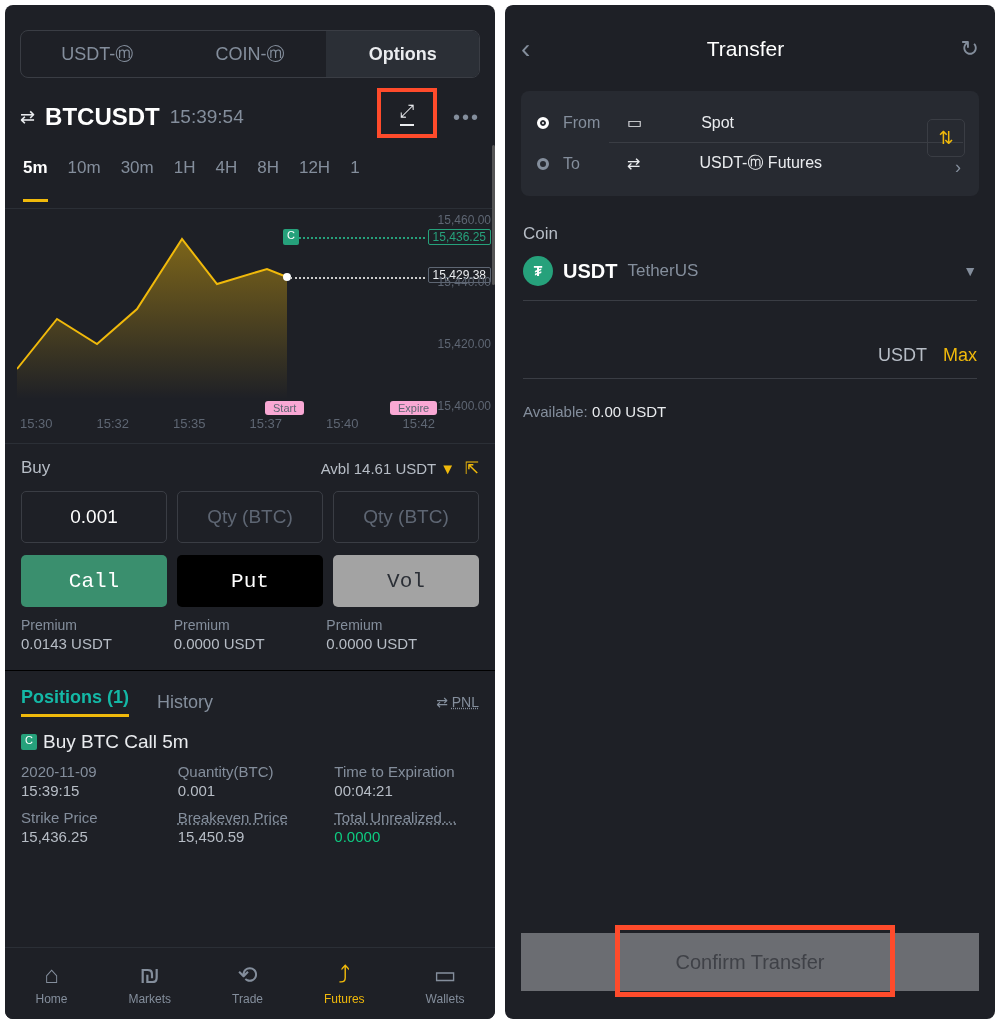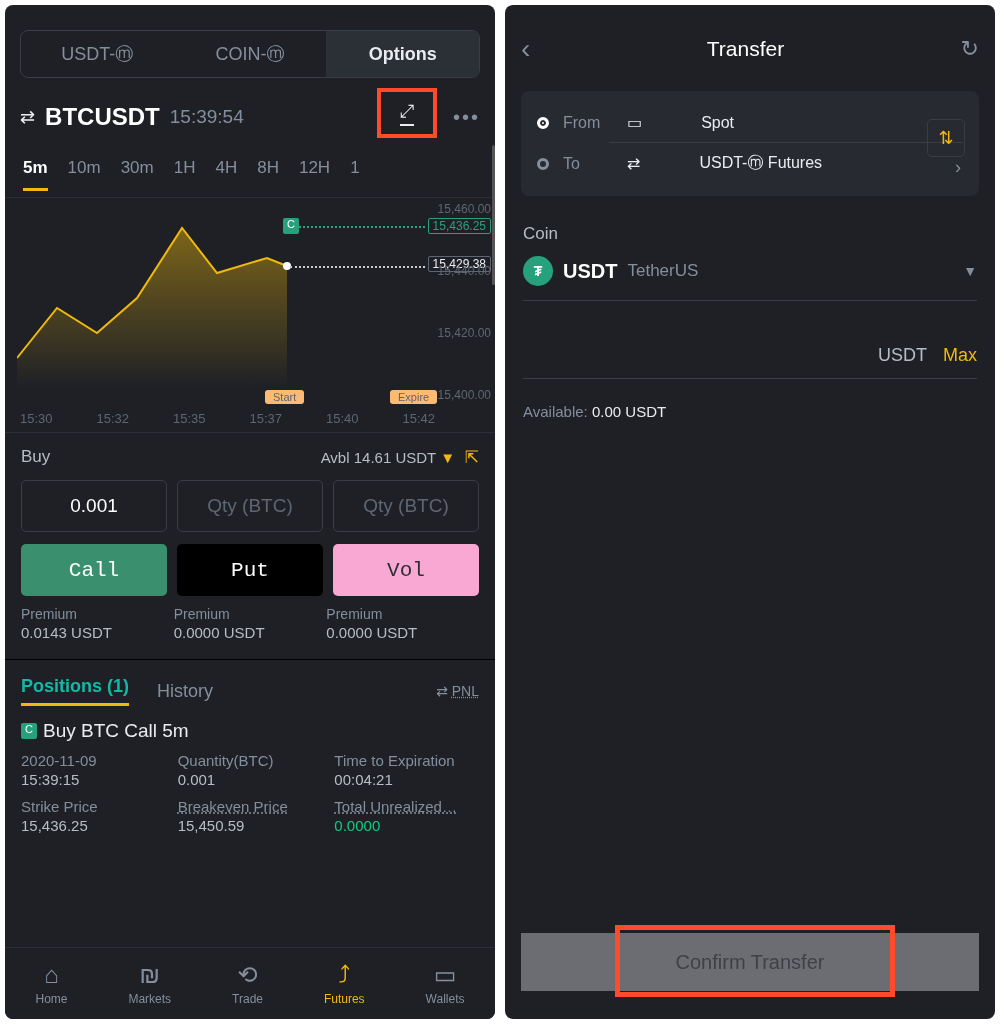--- a/index.html
+++ b/index.html
@@ -64,40 +64,40 @@
 .more-dots { color: #848e9c; font-size: 20px; letter-spacing: 2px; padding-left: 6px; }
 .tf-row {
   display: flex;
   gap: 20px;
   padding: 8px 18px 6px;
   font-size: 17px;
   color: #848e9c;
   border-bottom: 1px solid #2b2f36;
   overflow: hidden;
 }
-.tf-item.active { color: #fff; font-weight: 600; border-bottom: 3px solid #f0b90b; padding-bottom: 10px; }
+.tf-item.active { color: #fff; font-weight: 600; border-bottom: 3px solid #f0b90b; padding-bottom: 21px; }
 .chart-area {
   position: relative;
   height: 235px;
   padding: 10px 0 0 15px;
   border-bottom: 1px solid #2b2f36;
 }
 .y-labels {
   position: absolute; right: 4px; top: 4px; bottom: 30px;
   display: flex; flex-direction: column; justify-content: space-between;
   font-size: 12px; color: #5e6673;
 }
 .x-labels {
-  position: absolute; left: 15px; right: 60px; bottom: 6px;
+  position: absolute; left: 15px; right: 60px; bottom: 12px;
   display: flex; justify-content: space-between;
   font-size: 13px; color: #5e6673;
 }
 .pill {
   position: absolute; font-size: 11px; color: #5e6673;
-  background: #fdba74; padding: 1px 8px; border-radius: 3px;
+  background: #f9a8d4; padding: 1px 8px; border-radius: 3px;
 }
 .price-tag {
   position: absolute; right: 4px; font-size: 12px;
   border: 1px solid #5e6673; background: #1e2026;
   padding: 0 4px; border-radius: 2px;
 }
 .chart-svg { position: absolute; left: 12px; top: 10px; width: 330px; height: 180px; }
 .c-badge { background: #26a17b; color: #fff; width: 16px; height: 16px; font-size: 11px; text-align: center; border-radius: 2px; display: inline-block; }
 .dotted-green { position:absolute; border-top:2px dotted #26a17b; }
 .dotted-white { position:absolute; border-top:2px dotted #ccc; }
@@ -106,21 +106,21 @@
 .avbl { color: #b7bdc6; font-size: 15px; }
 .avbl .tri { color: #f0b90b; }
 .charticon { color: #f0b90b; margin-left: 5px; }
 .qty-row { display: flex; gap: 10px; margin-bottom: 12px; }
 .qty-box { flex: 1; height: 52px; border: 1px solid #3a3d44; border-radius: 5px; display: flex; align-items: center; justify-content: center; font-size: 19px; color: #5e6673; }
 .qty-box.filled { color: #fff; }
 .action-row { display: flex; gap: 10px; }
 .act-btn { flex: 1; height: 52px; border-radius: 5px; display: flex; align-items: center; justify-content: center; font-size: 21px; font-family: Liberation Mono, monospace; }
 .act-call { background: #3a8f6e; color: #fff; }
 .act-put { background: #000000; color: #fff; }
-.act-vol { background: #f9a8d4; color: #2b2f36; }
+.act-vol { background: #a3a3a3; color: #2b2f36; }
 .premium-row { display: flex; margin-top: 10px; }
 .prem-col { flex: 1; }
 .prem-label { font-size: 14px; color: #848e9c; }
 .prem-val { font-size: 15px; color: #b7bdc6; margin-top: 2px; }
 .pos-tabs { display: flex; padding: 16px 16px 6px; gap: 28px; font-size: 18px; color: #848e9c; align-items:center; }
 .pos-tabs .active { color: #14b8a6; font-weight: 600; border-bottom: 3px solid #f0b90b; padding-bottom: 6px; }
 .pnl-btn { margin-left:auto; color:#848e9c; font-size:14px; }
 .position-card { padding: 8px 16px; }
 .pos-title { font-size: 19px; color: #eaecef; margin-bottom: 10px; display:flex; align-items:center; gap:6px;}
 .pos-grid { display: flex; gap: 12px; font-size: 15px; }

